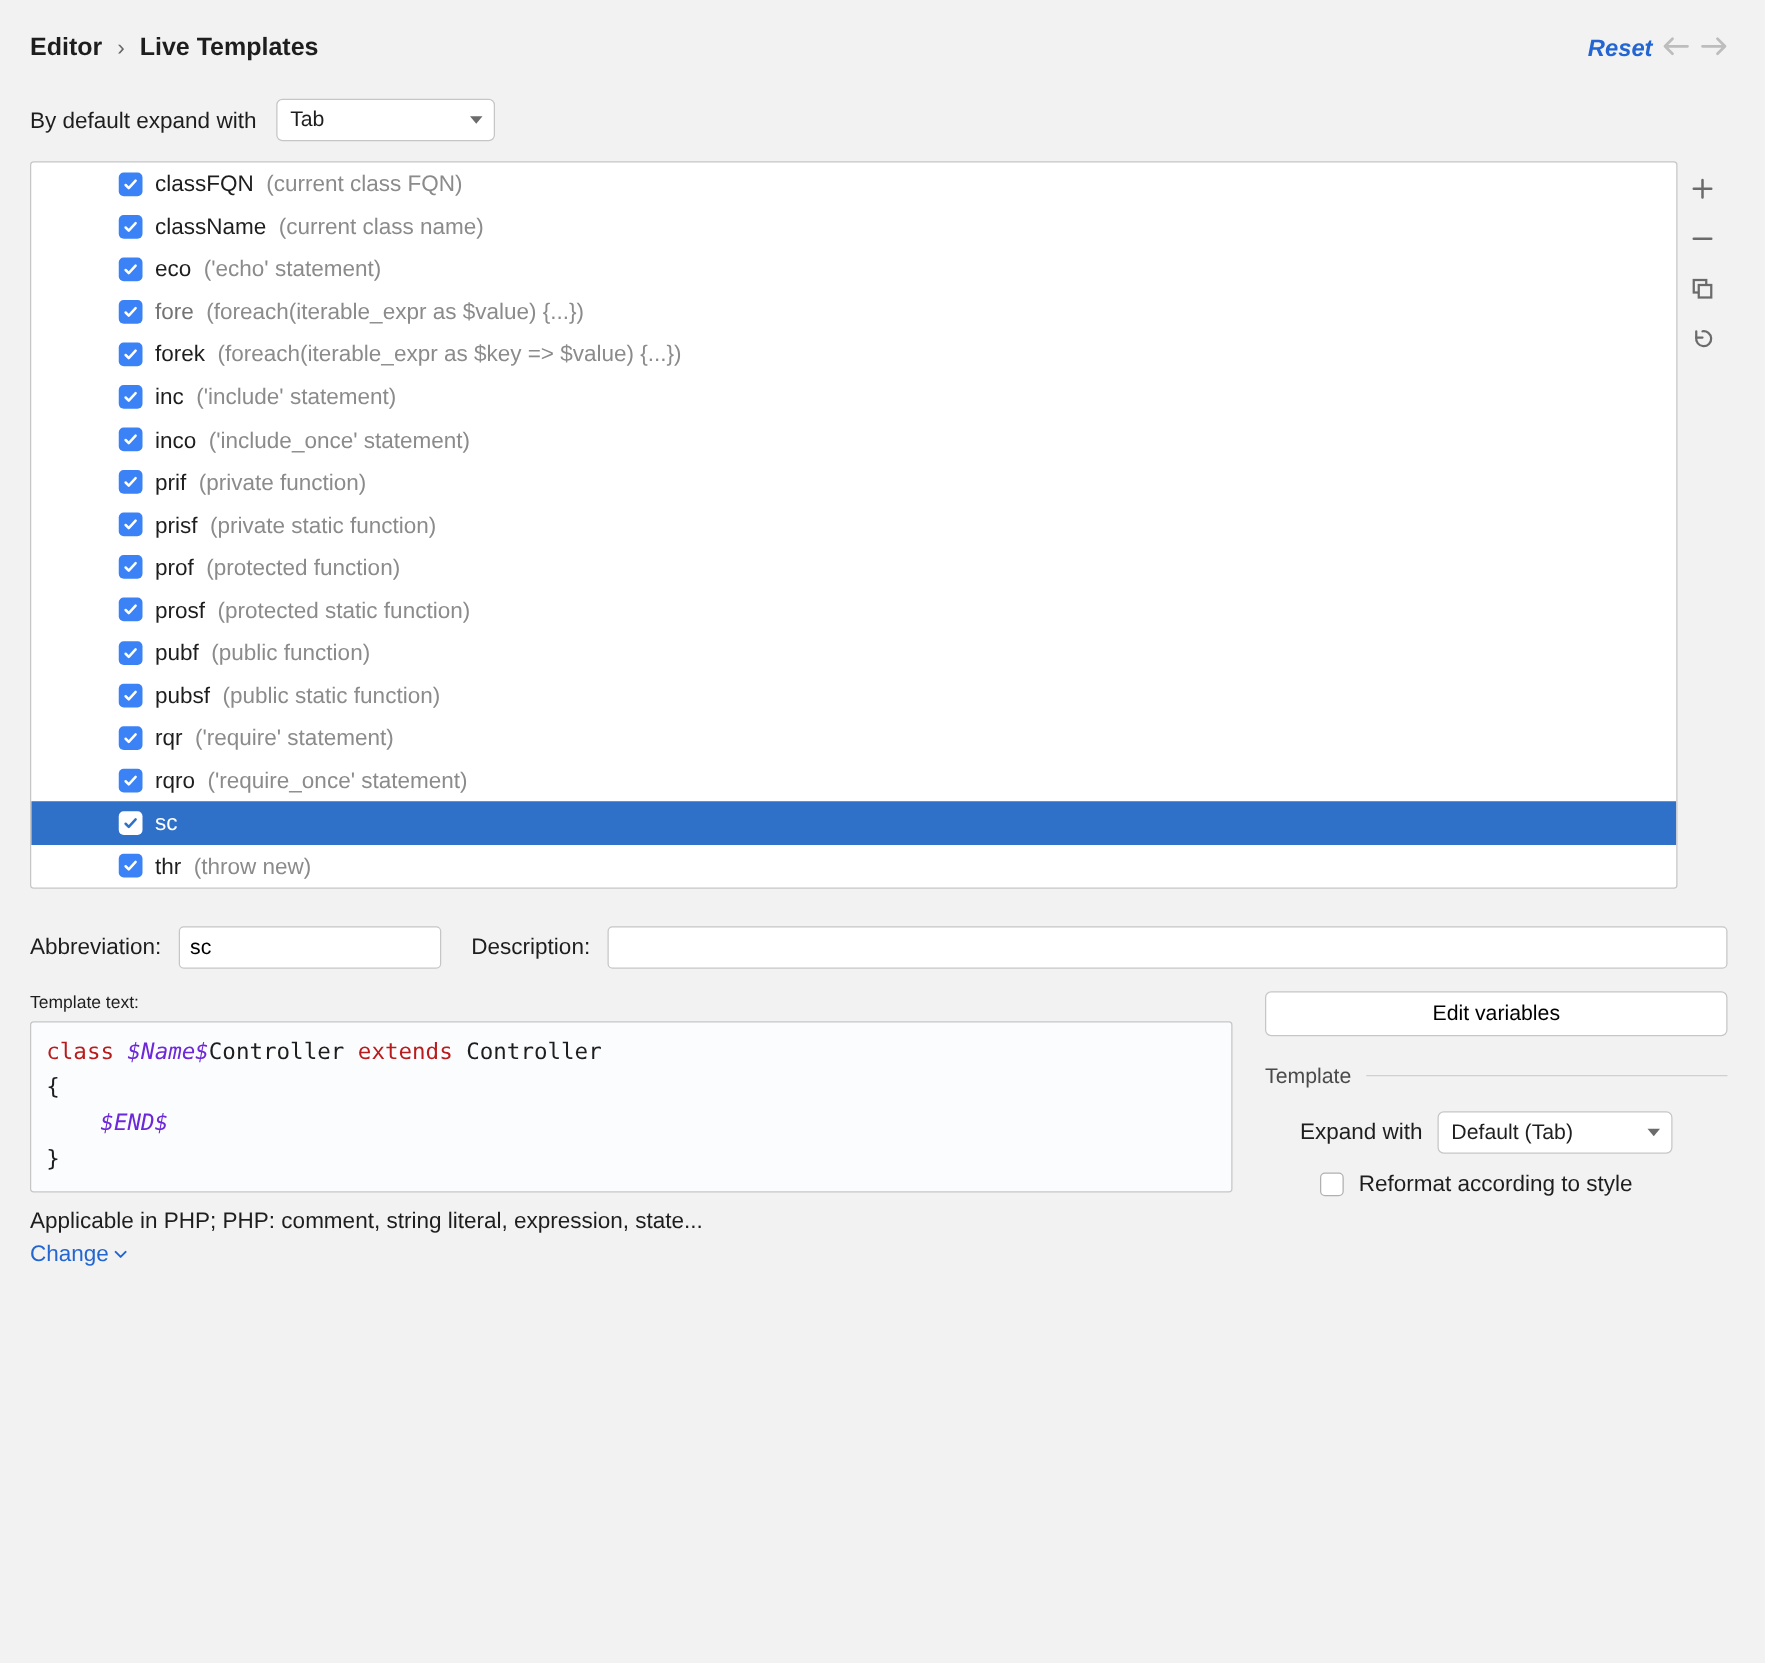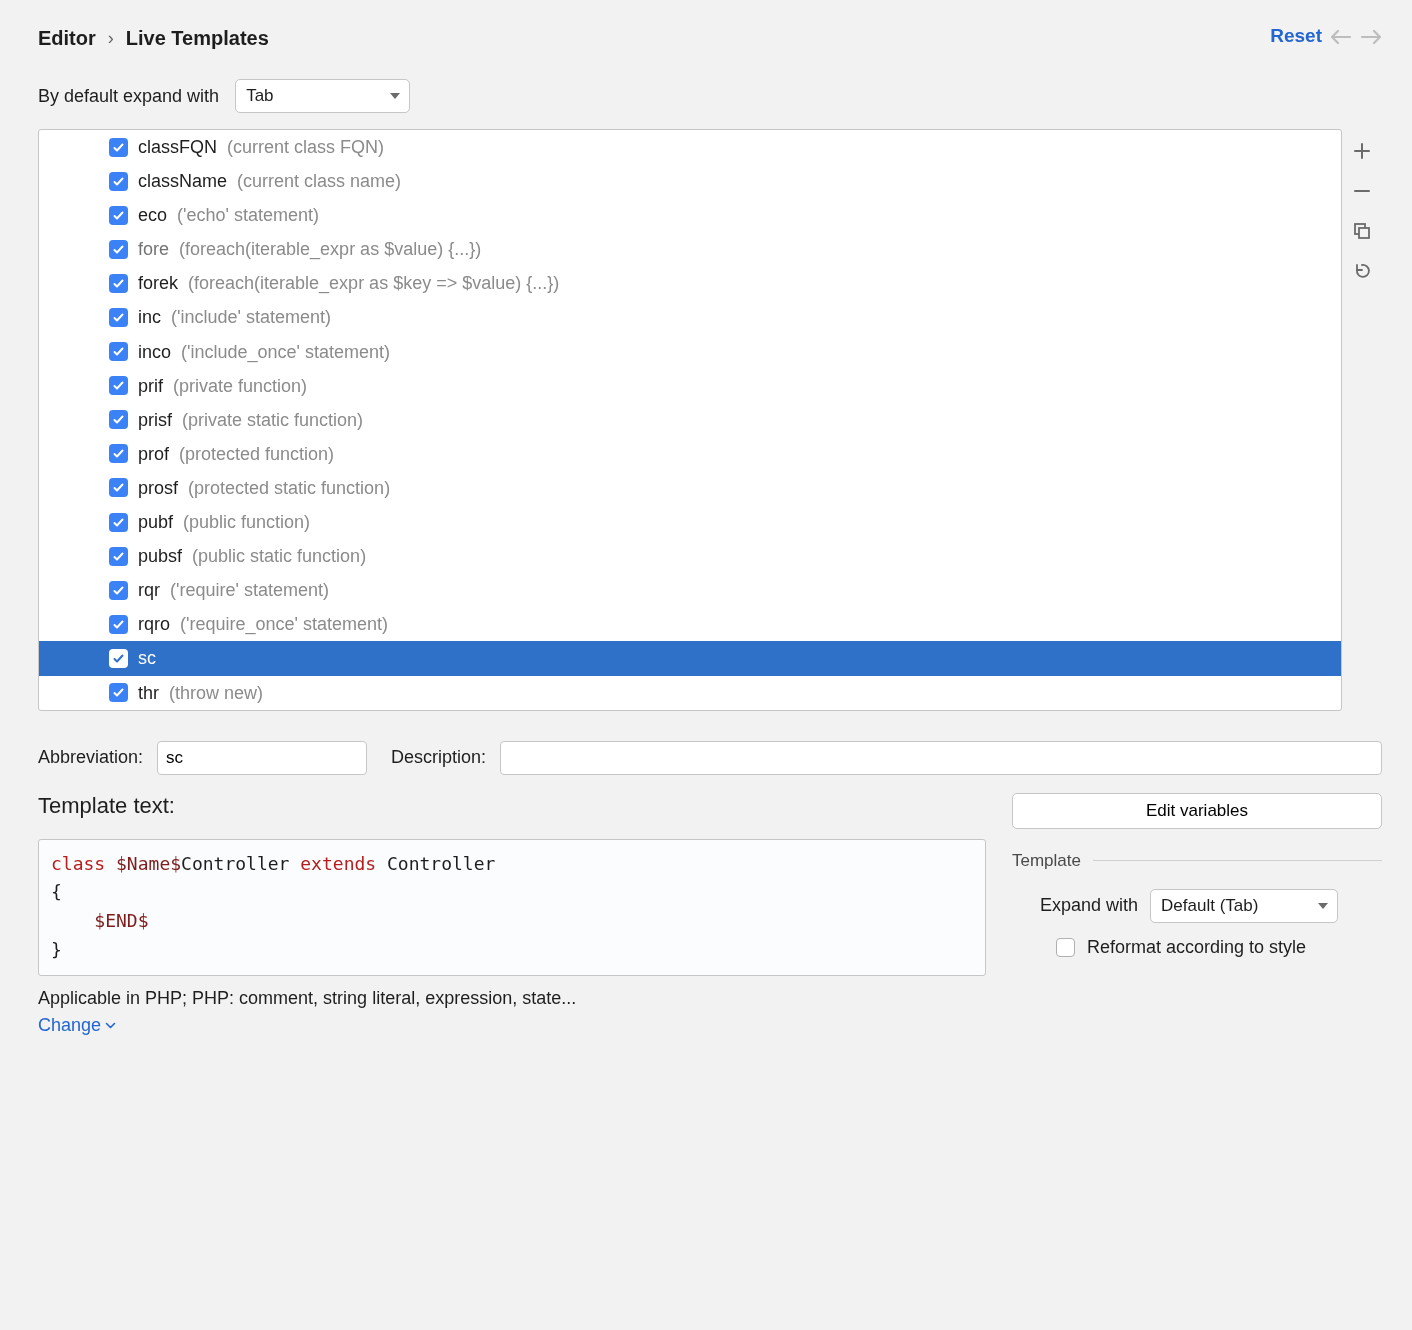--- a/index.html
+++ b/index.html
@@ -5,41 +5,42 @@
   * { box-sizing: border-box; }
   body {
     margin: 0;
     padding: 0;
     font-family: -apple-system, BlinkMacSystemFont, "Segoe UI", Helvetica, Arial, sans-serif;
     font-size: 16px;
     color: #1e1e1e;
     background: #f2f2f2;
   }
   .container {
-    padding: 25px 30px 20px 38px;
+    padding: 25px 30px 20px 24px;
   }
   
   .header {
     display: flex;
     align-items: center;
     justify-content: space-between;
     margin-bottom: 28px;
   }
   .breadcrumb {
     display: flex;
     align-items: center;
     gap: 12px;
     font-size: 20px;
     font-weight: 700;
   }
   .breadcrumb .chev { font-weight: 400; color: #666; font-size: 18px; }
   .header-right {
     display: flex;
-    align-items: flex-start;
+    align-items: flex-end;
     gap: 8px;
+    font-style: italic;
   }
   .reset-link {
     color: #2366d1;
     font-weight: 700;
     font-size: 19px;
     cursor: pointer;
   }
   .nav-arrow { color: #bdbdbd; font-size: 22px; cursor: default; }
   
   .expand-row {
@@ -163,35 +164,35 @@
   }
   .abbrev-input { width: 210px; }
   .desc-input { flex: 1; }
   .detail-cols {
     display: flex;
     gap: 26px;
     align-items: flex-start;
   }
   .left-col { flex: 1; min-width: 0; }
   .right-col { width: 370px; }
-  .template-label { font-size: 22px; margin-bottom: 20px; }
+  .template-label { font-size: 14px; margin-bottom: 8px; }
   .template-text-box {
     background: #fbfcfe;
     border: 1px solid #c6c6c6;
     border-radius: 3px;
     padding: 10px 12px;
     font-family: ui-monospace, SFMono-Regular, Menlo, Consolas, monospace;
     font-size: 18px;
     line-height: 1.6;
     min-height: 130px;
     white-space: pre;
     overflow-x: auto;
   }
   .kw { color: #b91c1c; }
-  .var { color: #7f1d1d; }
+  .var { color: #6d28d9; font-style: italic; }
   .ident { color: #1e1e1e; }
   .applicable-line {
     font-size: 18px;
     margin-top: 12px;
     white-space: nowrap;
     overflow: hidden;
     text-overflow: ellipsis;
   }
   .change-link {
     color: #2366d1;

